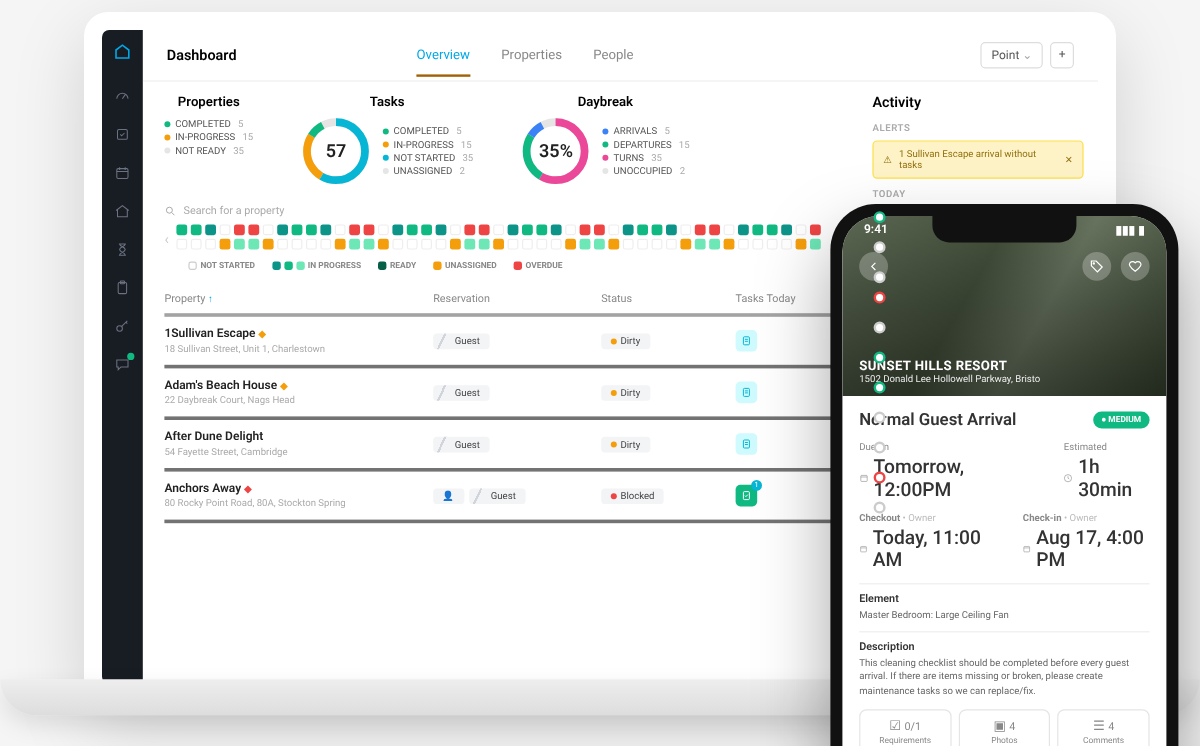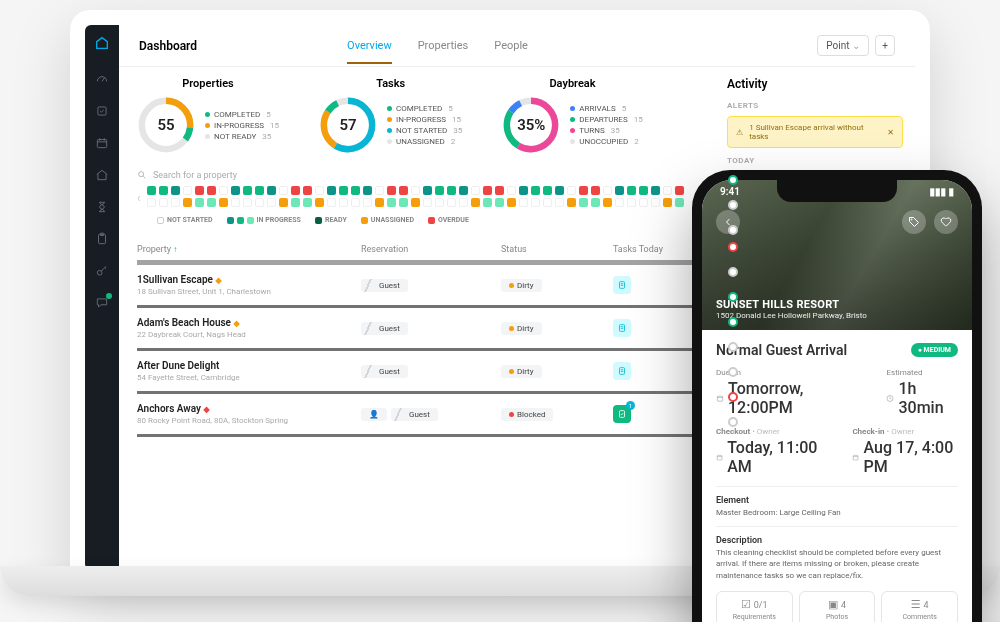--- a/index.html
+++ b/index.html
@@ -51,21 +51,21 @@
 .grid-strip { display:flex; align-items:center; gap:6px; margin-bottom:6px;}
 .grid-arrow { color:#ccc; font-size:12px; cursor:pointer;}
 .grid-body { flex:1;}
 .grid-row { display:flex; gap:3px; margin-bottom:3px;}
 .cell { width:9px; height:9px; border-radius:2px;}
 .grid-legend { font-size:7px; color:#888; display:flex; gap:14px; margin: 6px 0 14px 20px;}
 .grid-legend span { display:flex; align-items:center; gap:3px;}
 .sq { width:7px; height:7px; border-radius:2px; display:inline-block;}
 
 
-.table-head { display:flex; font-size:9px; color:#888; padding: 6px 0; border-bottom:5px solid #a3a3a3;}
+.table-head { display:flex; font-size:9px; color:#888; padding: 6px 0; border-bottom:3px solid #a3a3a3;}
 .col-prop { flex: 1.6;}
 .col-res { flex: 1; }
 .col-stat { flex: 0.8;}
 .col-task { flex: 0.6;}
 .table-row { display:flex; align-items:center; padding: 9px 0; border-bottom: 3px solid #737373; font-size:10px;}
 .prop-name { font-weight:600; color:#222;}
 .prop-name .diamond { color:#f59e0b; font-size:8px;}
 .prop-name .diamond.red { color:#ef4444;}
 .prop-addr { font-size:8px; color:#aaa; margin-top:2px;}
 .pill { display:inline-flex; align-items:center; gap:3px; background:#f3f4f6; border-radius:3px; padding:2px 8px; font-size:8px; color:#444;}
@@ -200,28 +200,20 @@
         </div>
       </div>
 
       <div class="content">
         <div class="content-left">
 
           <div class="kpi-row">
             <div class="kpi">
               <div class="kpi-title">Properties</div>
               <div class="kpi-body">
-                <div class="donut-wrap">
-                  <svg viewBox="0 0 36 36">
-                      <circle cx="18" cy="18" r="15" stroke="#e5e5e5" stroke-width="4" fill="none"></circle>
-                      <circle cx="18" cy="18" r="15" stroke="#f59e0b" stroke-width="4" fill="none" stroke-dasharray="25 100"></circle>
-                      <circle cx="18" cy="18" r="15" stroke="#10b981" stroke-width="4" fill="none" stroke-dasharray="8 100" stroke-dashoffset="-25"></circle>
-                    </svg>
-                  <div class="donut-center">55</div>
-                </div>
                 <div class="kpi-legend" id="leg-prop">
                     <div>
                       <span class="dot" style="background:#10b981"></span>
                       <span>COMPLETED</span>
                       <span class="leg-count">5</span>
                     </div>
                     <div>
                       <span class="dot" style="background:#f59e0b"></span>
                       <span>IN-PROGRESS</span>
                       <span class="leg-count">15</span>

